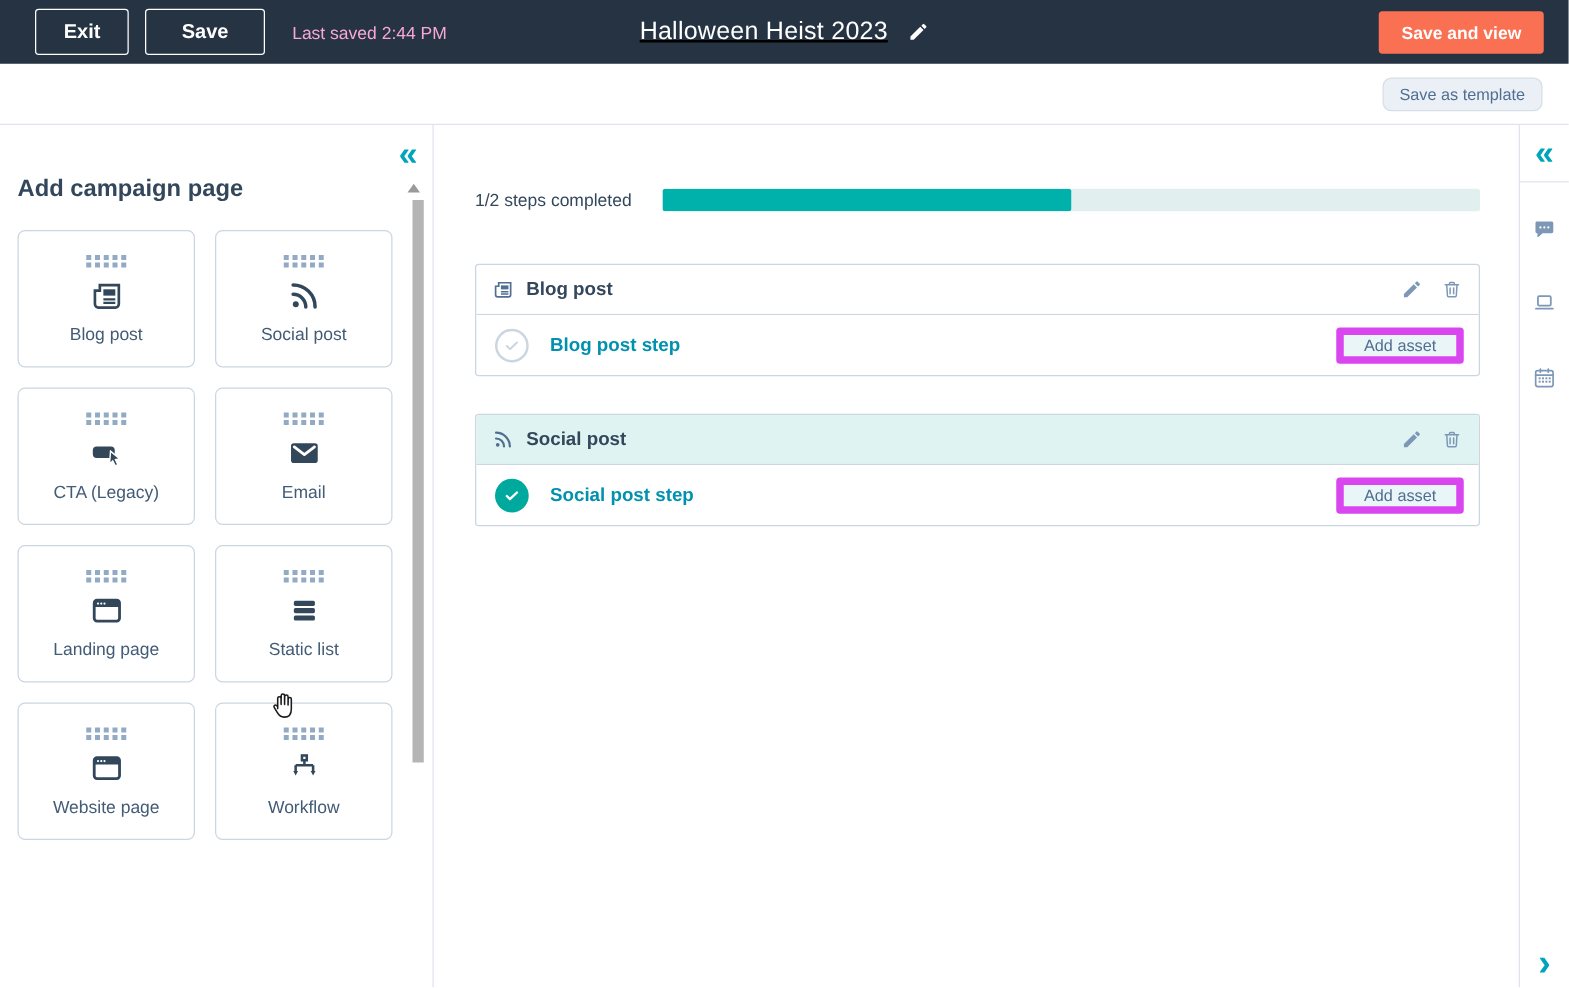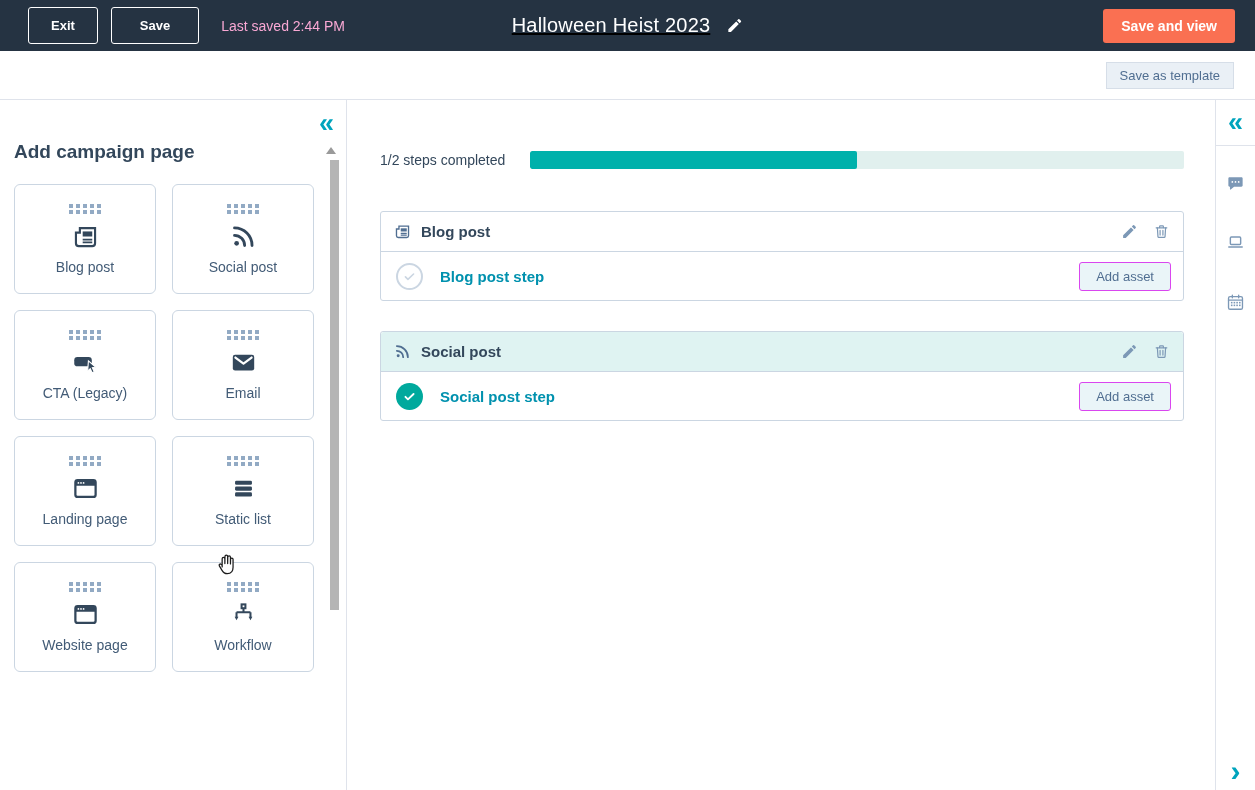--- a/index.html
+++ b/index.html
@@ -3,38 +3,38 @@
 <meta charset="utf-8">
 <style>
   * { margin:0; padding:0; box-sizing:border-box; }
   html,body { width:1255px; height:790px; overflow:hidden; background:#fff;
     font-family:"Liberation Sans", sans-serif; }
 
   
   .navbar { height:51px; background:#253342; display:flex; align-items:center;
     padding:0 15px; position:relative; }
   .btn-outline { background:transparent; border:1px solid #fff; color:#fff;
-    font-weight:bold; font-size:13px; padding:0 22px; height:37px; border-radius:3px;
+    font-weight:bold; font-size:16px; padding:0 22px; height:37px; border-radius:3px;
     font-family:inherit; cursor:pointer; }
   .btn-exit { margin-left:13px; }
   .btn-save { margin-left:13px; padding:0 28px; }
   .last-saved { color:#f9a8d4; font-size:14px; margin-left:22px; }
   .nav-title-wrap { position:absolute; left:50%; transform:translateX(-50%);
     display:flex; align-items:center; gap:16px;text-decoration:underline; }
   .nav-title { color:#fff; font-size:20px; letter-spacing:.2px; }
   .title-pencil { width:17px; height:17px; color:#fff; cursor:pointer; }
   .btn-orange { margin-left:auto; background:#fa7052; border:none; color:#fff;
     font-weight:bold; font-size:14px; height:34px; padding:0 18px; border-radius:3px;
     font-family:inherit; cursor:pointer; margin-right:5px; }
 
   
   .subbar { height:49px; background:#fff; border-bottom:1px solid #dfe3eb;
     display:flex; align-items:center; justify-content:flex-end; padding-right:21px; }
   .btn-template { background:#eaf0f6; border:1px solid #d6dee8; color:#506e91;
-    font-size:13px; padding:5px 13px; border-radius:0; font-family:inherit; cursor:pointer; }
+    font-size:13px; padding:5px 13px; border-radius:7px; font-family:inherit; cursor:pointer; }
 
   
   .layout { display:flex; height:690px; }
 
   
   .left-panel { width:347px; border-right:1px solid #dfe3eb; position:relative;
     padding:14px 0 0 14px; overflow:hidden; flex-shrink:0; }
   .collapse-chevron { color:#00a4bd; font-size:27px; font-weight:bold; line-height:1;
     cursor:pointer; user-select:none; }
   .left-collapse { position:absolute; top:10px; right:12px; }
@@ -73,21 +73,21 @@
   .step-name { font-weight:bold; font-size:15px; color:#33475b; flex:1; }
   .icon-btn { width:17px; height:17px; color:#7c98b6; margin-left:15px; cursor:pointer; }
   .icon-btn svg { width:100%; height:100%; display:block; }
   .step-body { height:48px; display:flex; align-items:center; padding:0 12px 0 15px; }
   .check-circle { width:27px; height:27px; border-radius:50%; display:flex;
     align-items:center; justify-content:center; margin-right:17px; flex-shrink:0; }
   .check-circle svg { width:15px; height:15px; }
   .check-incomplete { border:2px solid #cbd6e2; color:#cbd6e2; }
   .check-complete { background:#00a99d; color:#fff; }
   .step-link { font-size:15px; font-weight:bold; color:#0091ae; flex:1; cursor:pointer; }
-  .btn-add-asset { background:#eaf5f8; border:1px solid #d946ef; color:#506e91;
+  .btn-add-asset { background:#eaf5f8; border:6px solid #d946ef; color:#506e91;
     font-size:13px; height:29px; padding:0 16px; border-radius:3px;
     font-family:inherit; cursor:pointer; }
 
   
   .right-rail { width:40px; border-left:1px solid #dfe3eb; position:relative;
     display:flex; flex-direction:column; align-items:center; flex-shrink:0; }
   .right-collapse { margin-top:9px; }
   .rail-divider { width:40px; height:1px; background:#dfe3eb; margin-top:9px; }
   .rail-icon { width:19px; height:19px; color:#7c98b6; cursor:pointer; }
   .rail-icon svg { width:100%; height:100%; display:block; }

